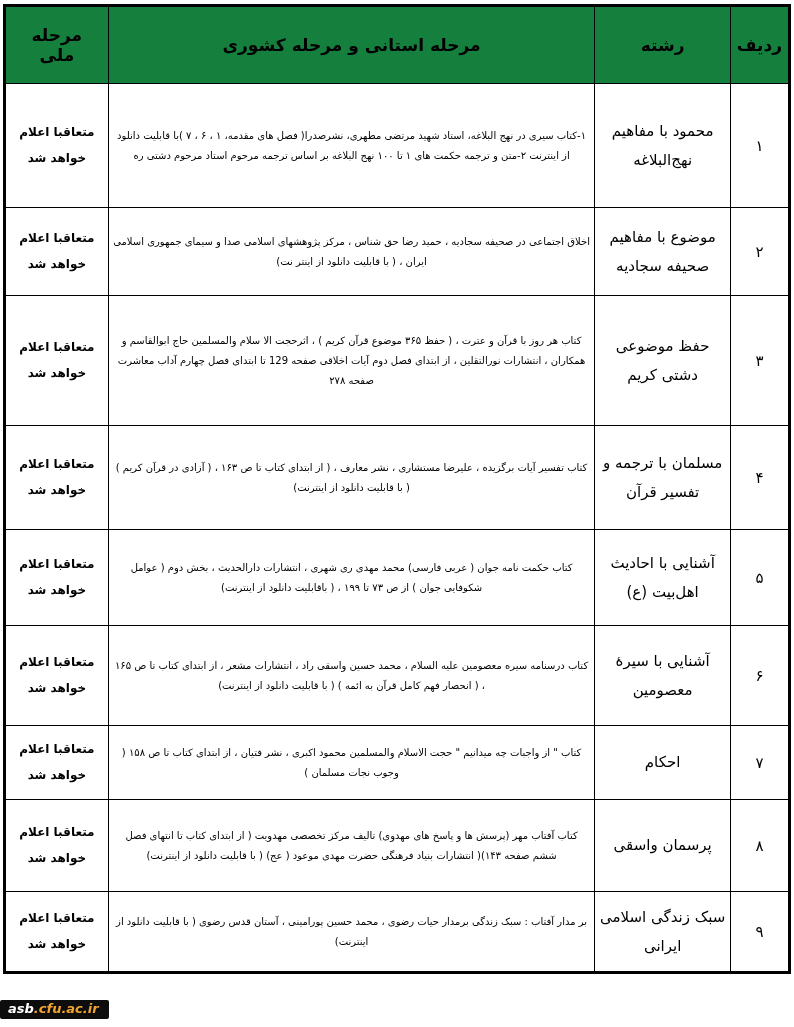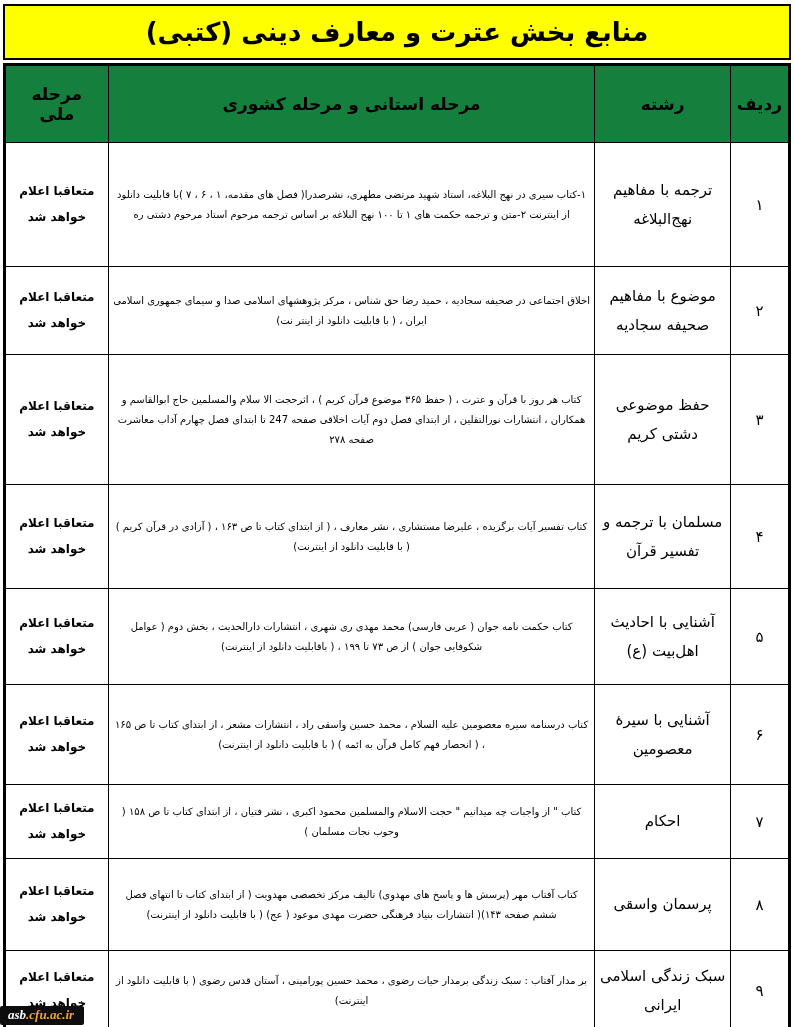--- a/index.html
+++ b/index.html
@@ -83,64 +83,62 @@
     left: 0;
     bottom: 8px;
     background: #0d0d0d;
     padding: 1px 10px 2px 8px;
     font-size: 13px;
     font-weight: bold;
     font-style: italic;
     direction: ltr;
     border-radius: 2px;
     line-height: 16px;
-    font-family: Liberation Serif, serif;
   }
   .watermark .wm-prefix { color: #ffffff; }
   .watermark .wm-suffix { color: #F0A330; }
 </style>
 </head>
 <body>
 
 <div class="sheet">
 
-  <div class="title-bar">منابع بخش عترت و معارف دینی (کتبی)</div>
 
   <table class="res">
     <colgroup>
       <col class="c-radif">
       <col class="c-reshteh">
       <col class="c-ostani">
       <col class="c-melli">
     </colgroup>
     <thead>
       <tr>
         <th>ردیف</th>
         <th>رشته</th>
         <th>مرحله استانی و مرحله کشوری</th>
         <th>مرحله ملی</th>
       </tr>
     </thead>
     <tbody>
       <tr class="r1">
         <td class="radif">۱</td>
-        <td class="reshteh">ترجمه با مفاهیم نهج‌البلاغه</td>
+        <td class="reshteh">محمود با مفاهیم نهج‌البلاغه</td>
         <td class="ostani">۱-کتاب سیری در نهج البلاغه، استاد شهید مرتضی مطهری، نشرصدرا( فصل های مقدمه، ۱ ، ۶ ، ۷ )با قابلیت دانلود از اینترنت ۲-متن و ترجمه حکمت های ۱ تا ۱۰۰ نهج البلاغه بر اساس  ترجمه مرحوم استاد مرحوم دشتی ره</td>
         <td class="melli">متعاقبا اعلام خواهد شد</td>
       </tr>
       <tr class="r2">
         <td class="radif">۲</td>
         <td class="reshteh">موضوع با مفاهیم صحیفه سجادیه</td>
         <td class="ostani">اخلاق اجتماعی در صحیفه سجادیه ، حمید رضا حق شناس ، مرکز پژوهشهای اسلامی صدا و سیمای جمهوری اسلامی ایران ، ( با قابلیت دانلود از اینتر نت)</td>
         <td class="melli">متعاقبا اعلام خواهد شد</td>
       </tr>
       <tr class="r3">
         <td class="radif">۳</td>
         <td class="reshteh">حفظ موضوعی دشتی کریم</td>
-        <td class="ostani">کتاب هر روز با قرآن و عترت ، ( حفظ ۳۶۵ موضوع قرآن کریم ) ، اثرحجت الا سلام والمسلمین حاج ابوالقاسم و همکاران ، انتشارات نورالتقلین ، از ابتدای فصل دوم  آیات اخلاقی صفحه 247 تا ابتدای فصل چهارم آداب معاشرت صفحه ۲۷۸</td>
+        <td class="ostani">کتاب هر روز با قرآن و عترت ، ( حفظ ۳۶۵ موضوع قرآن کریم ) ، اثرحجت الا سلام والمسلمین حاج ابوالقاسم و همکاران ، انتشارات نورالتقلین ، از ابتدای فصل دوم  آیات اخلاقی صفحه 129 تا ابتدای فصل چهارم آداب معاشرت صفحه ۲۷۸</td>
         <td class="melli">متعاقبا اعلام خواهد شد</td>
       </tr>
       <tr class="r4">
         <td class="radif">۴</td>
         <td class="reshteh">مسلمان با ترجمه و تفسیر قرآن</td>
         <td class="ostani">کتاب تفسیر آیات برگزیده ، علیرضا مستشاری ، نشر معارف ، ( از ابتدای کتاب تا ص ۱۶۳ ، ( آزادی در قرآن کریم ) ( با قابلیت دانلود از اینترنت)</td>
         <td class="melli">متعاقبا اعلام خواهد شد</td>
       </tr>
       <tr class="r5">
         <td class="radif">۵</td>

